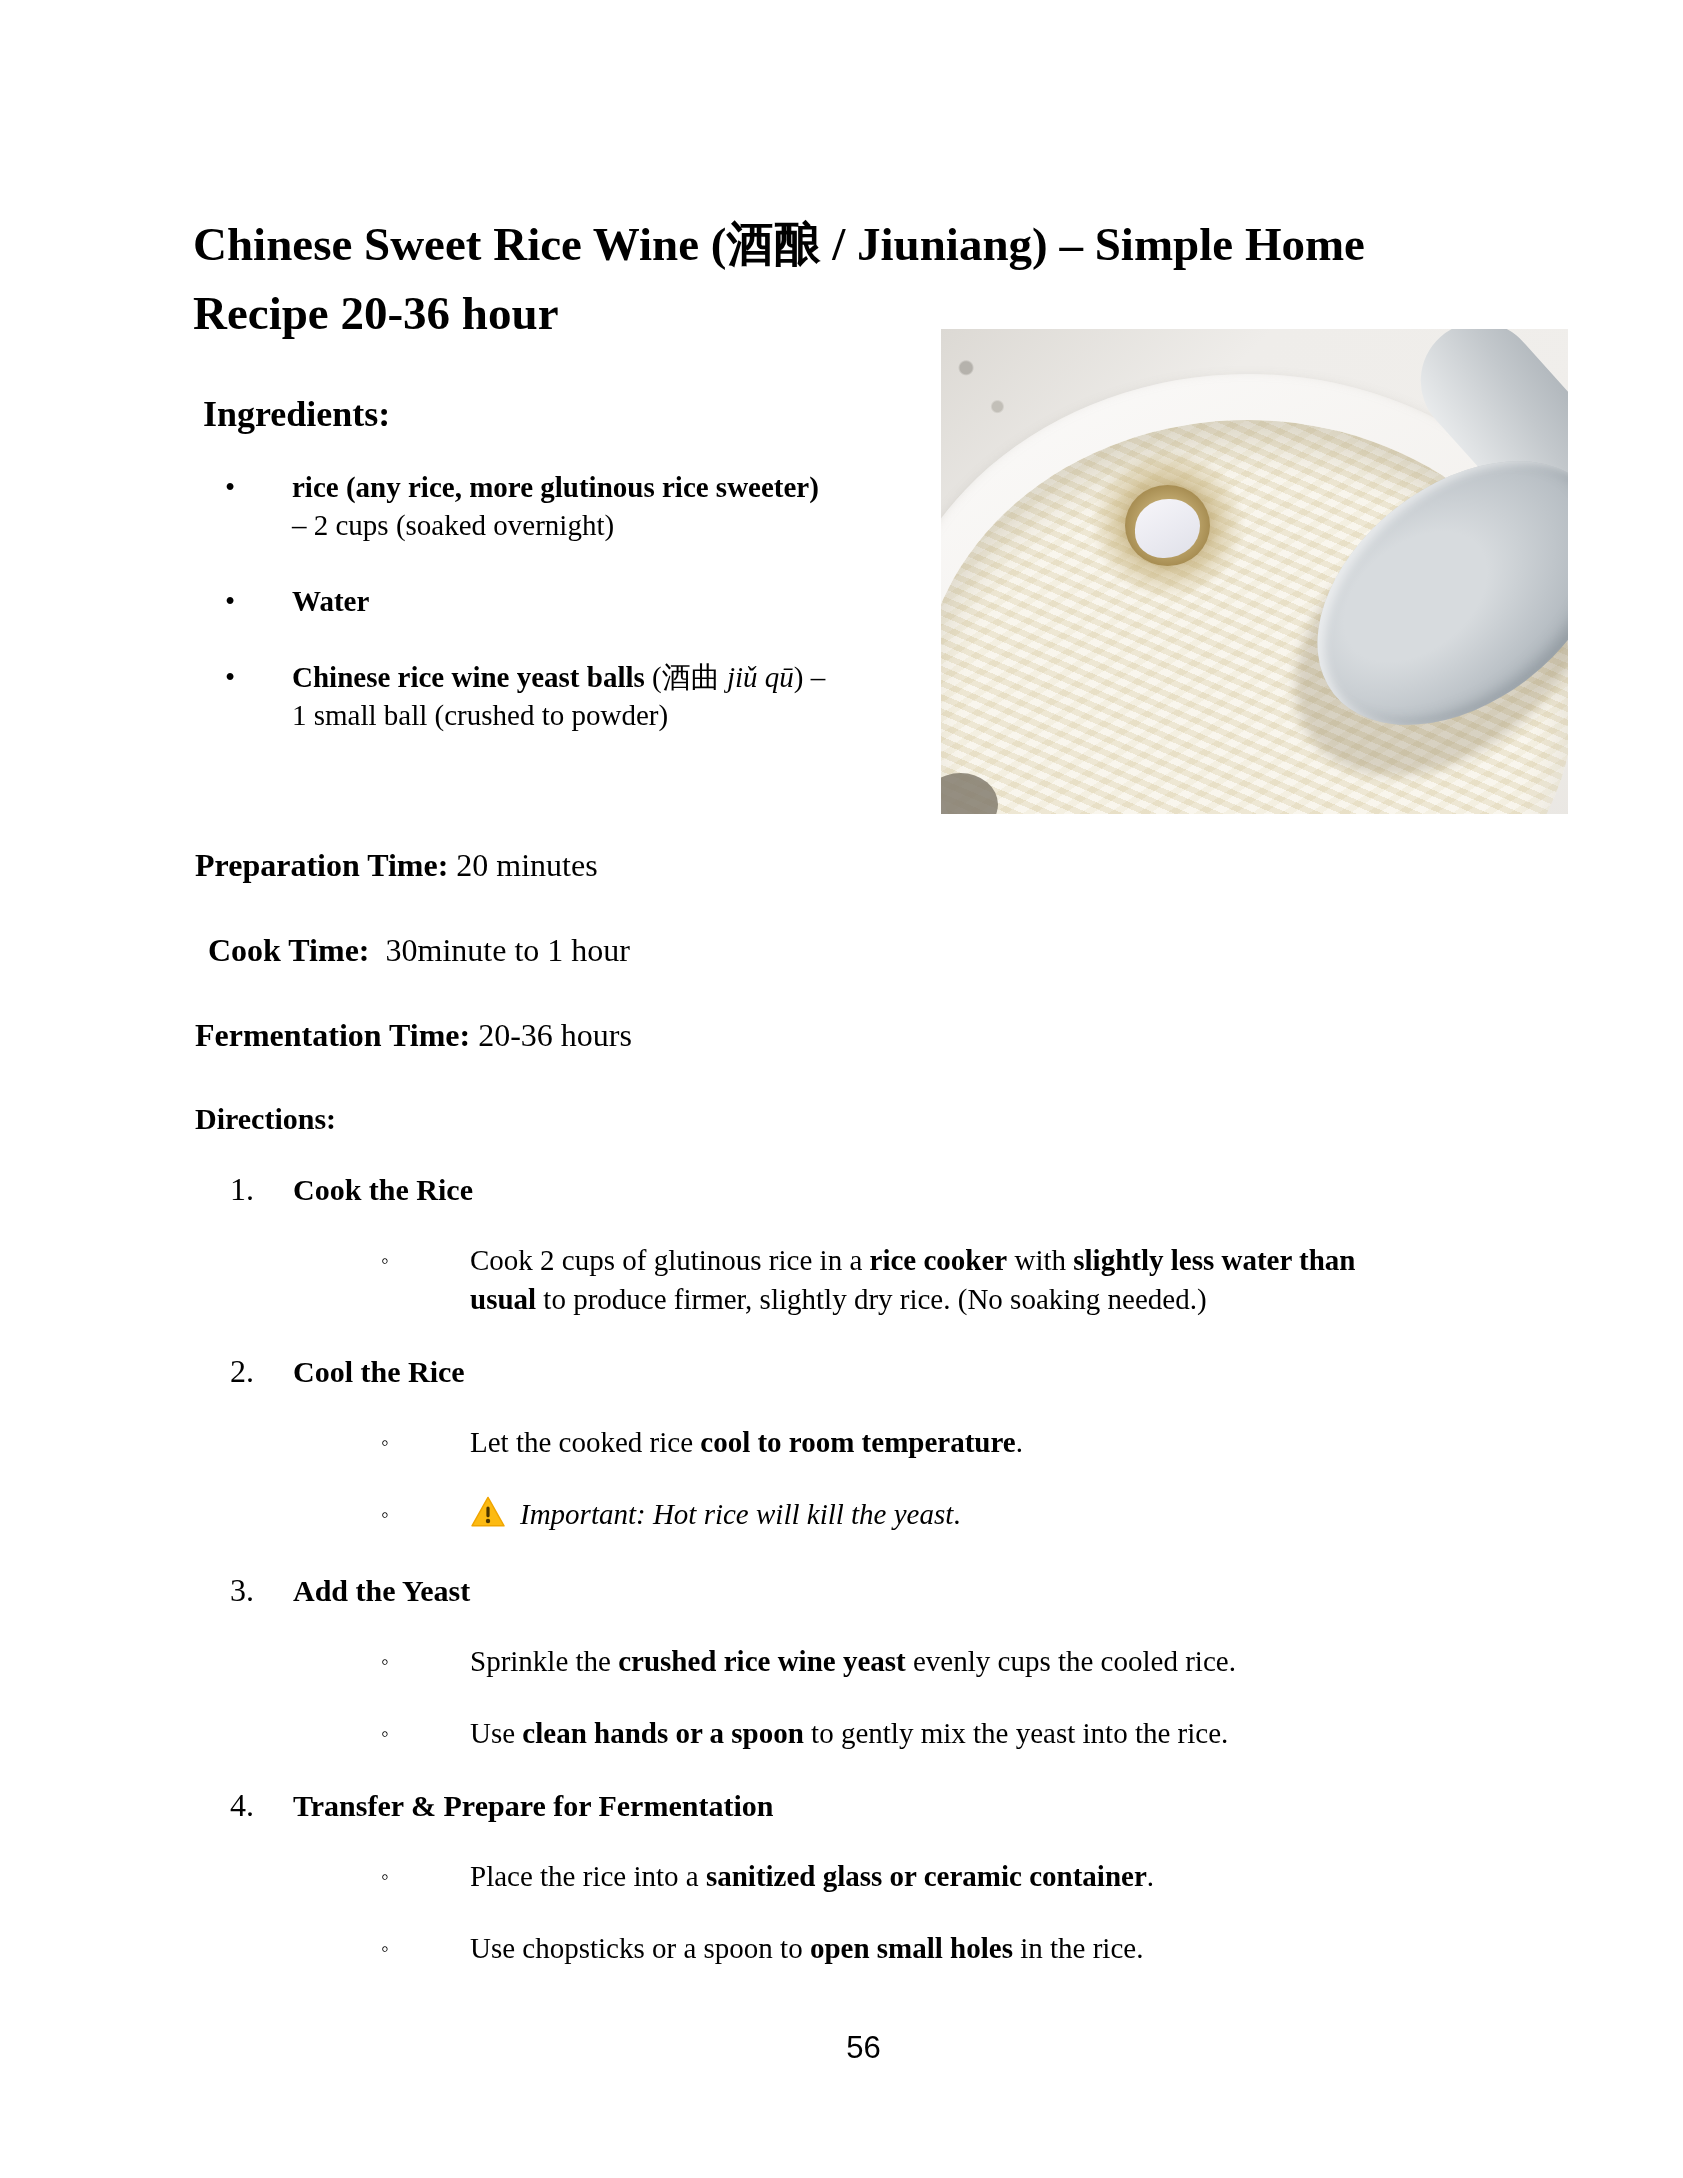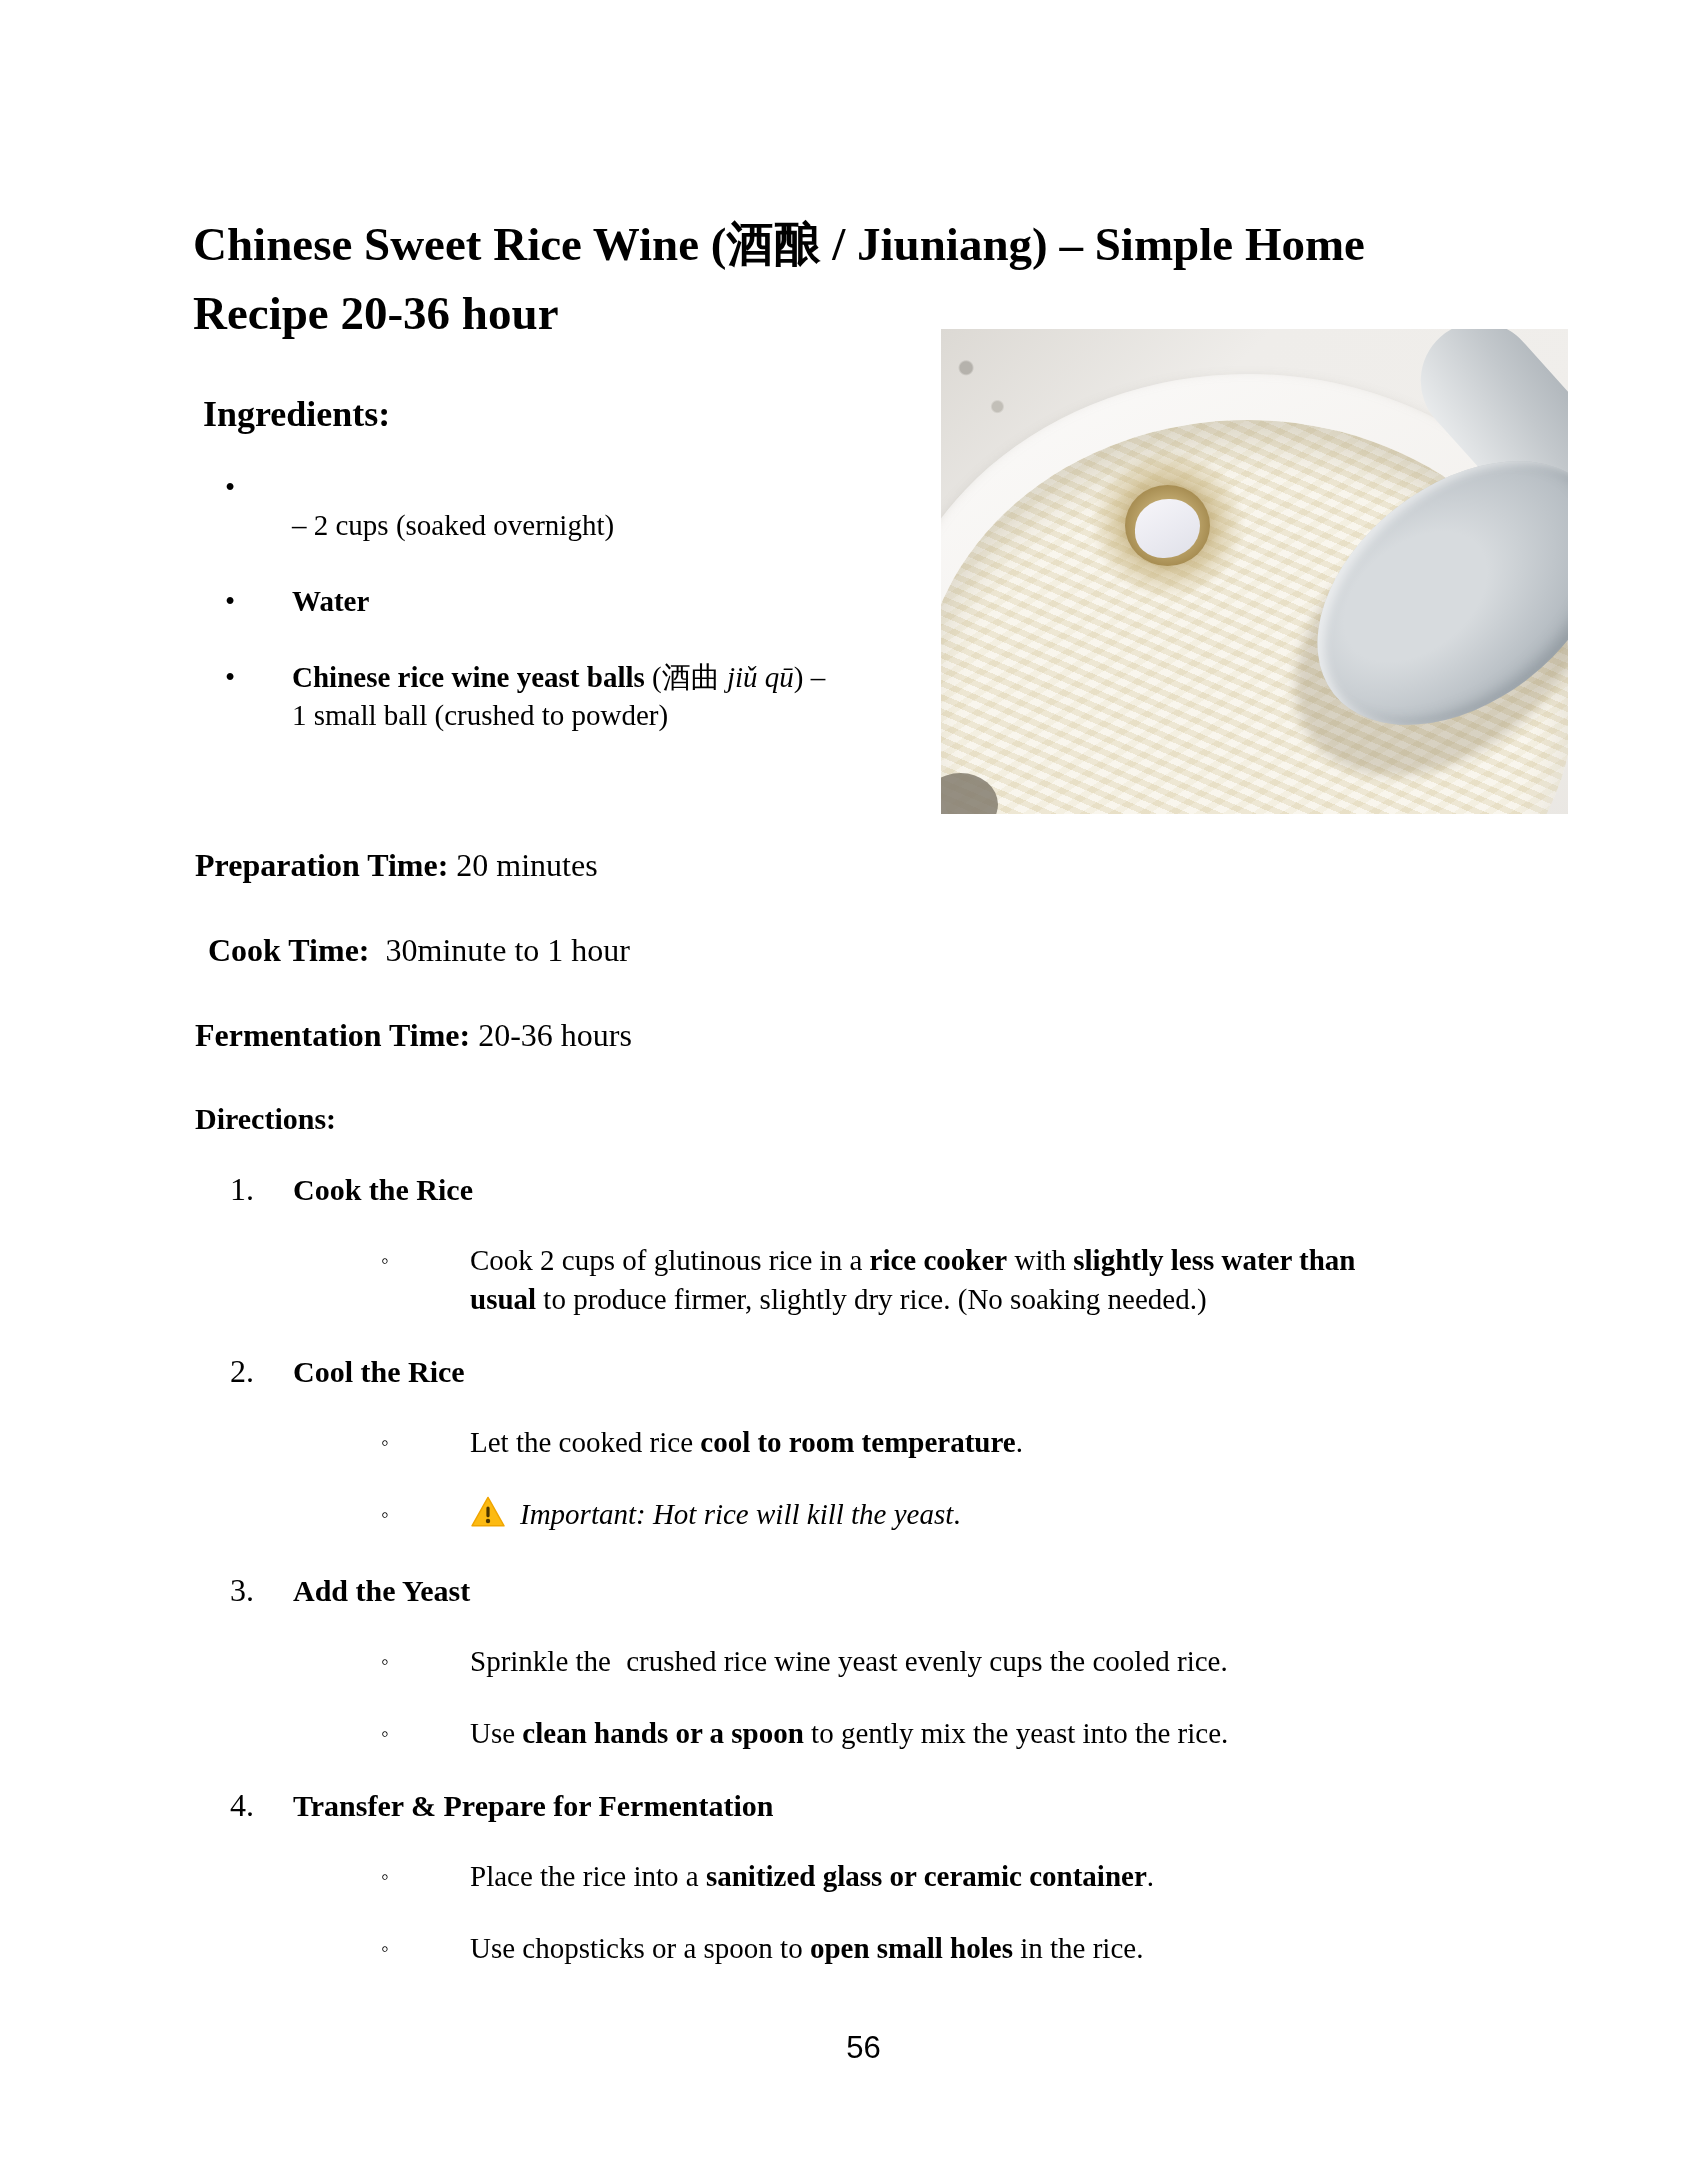--- a/index.html
+++ b/index.html
@@ -88,21 +88,21 @@
     <div class="spoon-shadow"></div>
     <div class="spoon-handle"></div>
     <div class="spoon"></div>
   </div>
 
   <section>
     <h2 class="ing-heading">Ingredients:</h2>
     <div class="ing-list">
       <div class="ing-item">
         <span class="ing-marker">•</span>
-        <span class="runs"><br><span>– 2 cups (soaked overnight)</span></span>
+        <span class="runs"><span style="font-weight: bold;">rice (any rice, more glutinous rice sweeter)</span><br><span>– 2 cups (soaked overnight)</span></span>
       </div>
       <div class="ing-item">
         <span class="ing-marker">•</span>
         <span class="runs"><span style="font-weight: bold;">Water</span></span>
       </div>
       <div class="ing-item">
         <span class="ing-marker">•</span>
         <span class="runs"><span style="font-weight: bold;">Chinese rice wine yeast balls</span><span> (酒曲 </span><span style="font-style: italic;">jiǔ qū</span><span>) –</span><br><span>1 small ball (crushed to powder)</span></span>
       </div>
     </div>
@@ -147,21 +147,21 @@
       </div>
     </div>
 
     <div class="step">
       <div class="step-head">
         <span class="step-num">3.</span>
         <span class="step-title">Add the Yeast</span>
       </div>
       <div class="substep">
         <span class="sub-marker">◦</span>
-        <span class="sub-text runs"><span>Sprinkle the </span><span style="font-weight: normal; margin-left: 8px;">crushed rice wine yeast</span><span> evenly cups the cooled rice.</span></span>
+        <span class="sub-text runs"><span>Sprinkle the </span><span style="font-weight: bold;">crushed rice wine yeast</span><span> evenly cups the cooled rice.</span></span>
       </div>
       <div class="substep">
         <span class="sub-marker">◦</span>
         <span class="sub-text runs"><span>Use </span><span style="font-weight: bold;">clean hands or a spoon</span><span> to gently mix the yeast into the rice.</span></span>
       </div>
     </div>
 
     <div class="step">
       <div class="step-head">
         <span class="step-num">4.</span>

